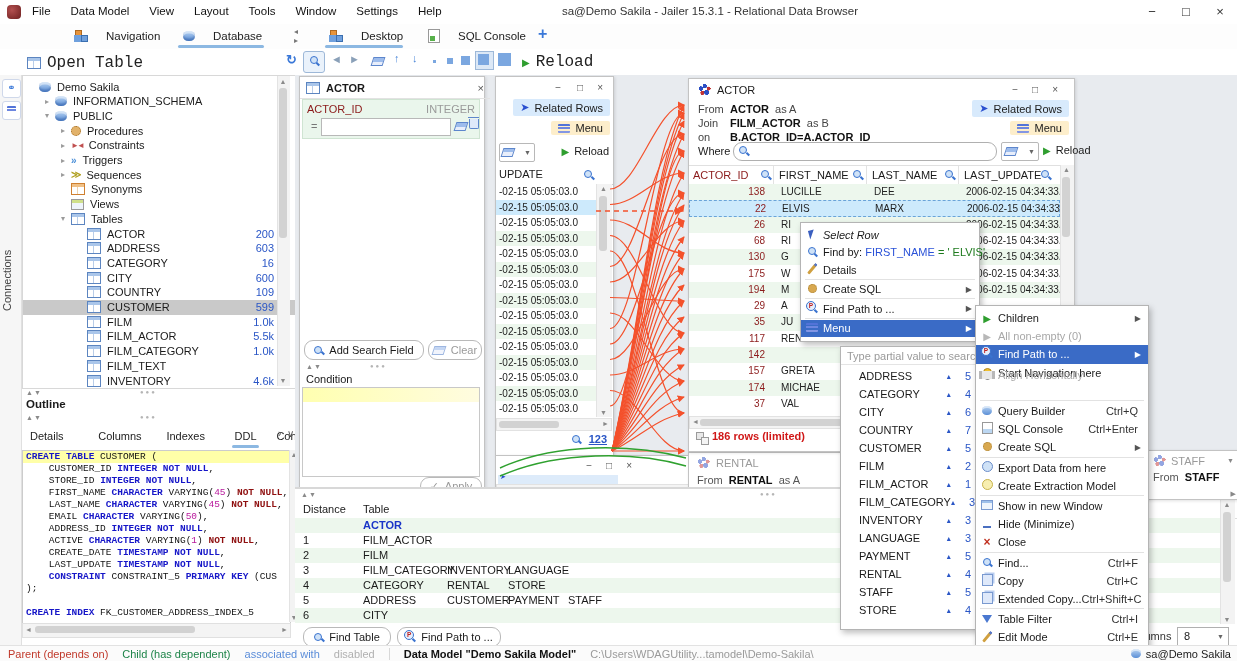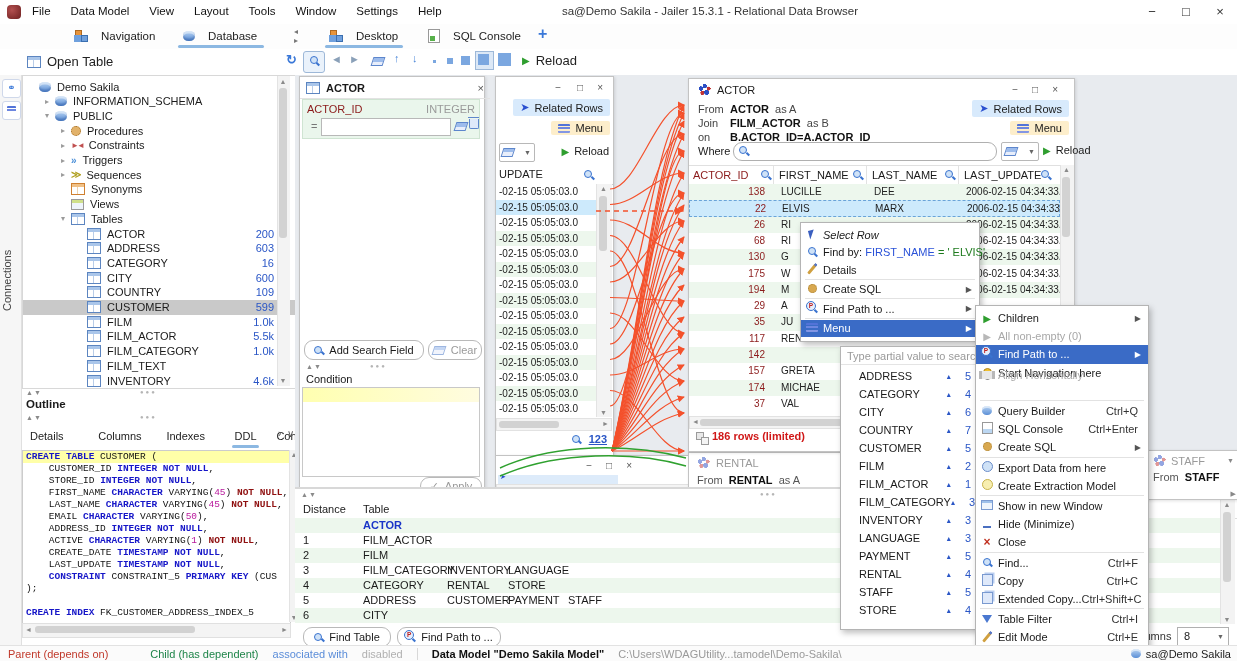--- a/index.html
+++ b/index.html
@@ -6,24 +6,24 @@
   body{font-family:"Liberation Sans",sans-serif;font-size:11px;color:#1a1a1a;}
   #root{position:relative;width:1237px;height:661px;background:#fff;overflow:hidden;}
   .abs{position:absolute;}
   .nosel{user-select:none;}
   
   #titlebar{left:0;top:0;width:1237px;height:24px;background:#fff;}
   .menu-item{display:inline-block;padding:5px 10px 4px 10px;font-size:11.5px;color:#111;}
   #apptitle{left:500px;top:5px;width:420px;text-align:center;color:#333;font-size:11.5px;white-space:nowrap;}
   .winctl{position:absolute;top:0;width:34px;height:24px;text-align:center;line-height:23px;color:#333;font-size:13px;}
   #tabrow{left:0;top:24px;width:1237px;height:25px;background:#fdfdfd;border-bottom:1px solid #e4e4e4;}
-  .tab{position:absolute;top:2px;height:20px;display:flex;align-items:center;gap:13px;font-size:11.5px;color:#222;white-space:nowrap;}
+  .tab{position:absolute;top:2px;height:20px;display:flex;align-items:center;gap:18px;font-size:11.5px;color:#222;white-space:nowrap;}
   .tab-underline{position:absolute;top:21px;height:3px;background:#8cb8e2;border-radius:2px;}
   #toolbar{left:0;top:49px;width:1237px;height:26px;background:#fff;border-bottom:1px solid #e2e2e2;}
-  .tbtxt{font-size:13px;color:#222;}
+  .tbtxt{font-size:16px;color:#222;font-family:Liberation Mono, monospace;}
   .tbbtn{position:absolute;display:flex;align-items:center;gap:6px;}
   
   .lens{position:relative;display:inline-block;width:9px;height:9px;}
   .lens::before{content:"";position:absolute;left:0;top:0;width:6px;height:6px;border:1.6px solid #3a73cf;border-radius:50%;background:#cfe2f7;}
   .lens::after{content:"";position:absolute;left:6.5px;top:6.5px;width:3.5px;height:1.8px;background:#3a73cf;transform:rotate(45deg);}
   .lensP::before{content:"P";position:absolute;left:-1px;top:-2px;width:8px;height:8px;border:1.4px solid #3a73cf;border-radius:50%;background:#e6eefb;color:#c02020;font-size:6.5px;font-weight:bold;text-align:center;line-height:8px;}
   .lensP{position:relative;display:inline-block;width:10px;height:10px;}
   .lensP::after{content:"";position:absolute;left:7px;top:7px;width:3.5px;height:1.8px;background:#3a73cf;transform:rotate(45deg);}
   .eraser{display:inline-block;width:10px;height:7px;background:linear-gradient(#9dbcec 50%,#e8eefb 50%);border:1px solid #5d86cc;transform:skewX(-18deg);}
   .trash{position:relative;display:inline-block;width:8px;height:9px;border:1.3px solid #5d86cc;border-top:none;border-radius:0 0 2px 2px;background:#dfe9fa;}
@@ -948,21 +948,21 @@
         <div class="mi" style="top: 322.4px; height: 18.2px;">
           <span class="ic"><span class="pencil"></span></span>
           <span class="lbl">Edit Mode</span>
           <span class="sc">Ctrl+E</span>
         </div>
       </div>
   </div>
 
   <div id="statusbar" class="abs">
     <span style="color:#c0392b;">Parent (depends on)</span>
-    <span style="color:#1e8449;margin-left:28px;">Child (has dependent)</span>
+    <span style="color:#1e8449;">Child (has dependent)</span>
     <span style="color:#5b8dd9;">associated with</span>
     <span style="color:#b0b0b0;">disabled</span>
     <span style="border-left:1px solid #d8d8d8;padding-left:14px;font-weight:bold;color:#111;">Data Model "Demo Sakila Model"</span>
     <span style="color:#9a9a9a;">C:\Users\WDAGUtility...tamodel\Demo-Sakila\</span>
     <span style="position:absolute;right:6px;display:flex;align-items:center;gap:5px;">
         <span class="dbic2"></span>
         <span>sa@Demo Sakila</span>
       </span>
   </div>
 </div>

